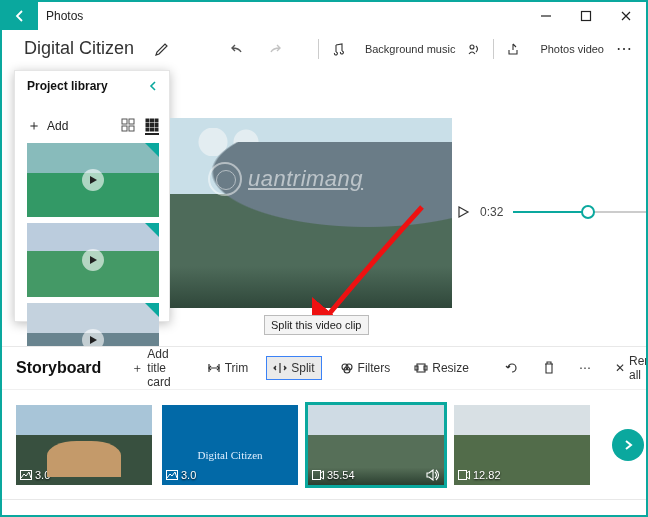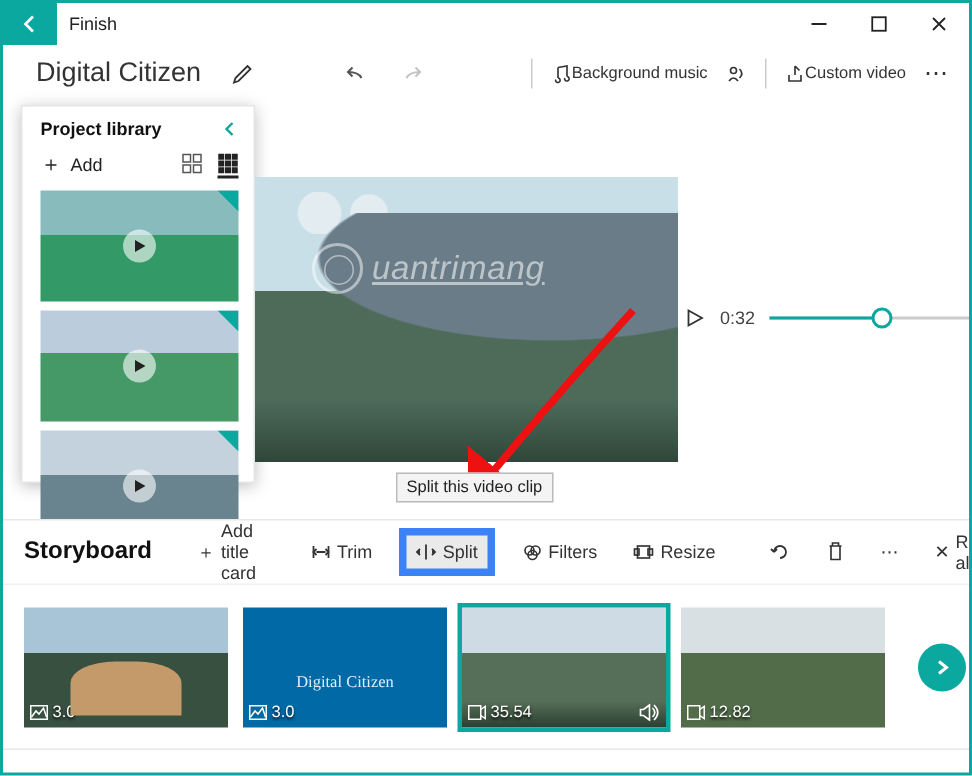--- a/index.html
+++ b/index.html
@@ -8,26 +8,26 @@
   .back-btn { width:36px; height:28px; background:#0aa89e; display:flex; align-items:center; justify-content:center; }
   .title { font-size:12px; padding-left:8px; color:#222; flex:1; }
   .winbtns { display:flex; }
   .winbtn { width:40px; height:28px; display:flex; align-items:center; justify-content:center; }
   .toolbar { height:38px; display:flex; align-items:center; padding:0 8px 0 22px; border-bottom:1px solid transparent; position:relative; }
   .proj-name { font-size:18px; color:#333; font-weight:400; margin-right:10px; }
   .tool-icon { margin:0 10px; display:flex; align-items:center; justify-content:center; color:#555; }
   .divider { width:1px; height:20px; background:#ccc; margin:0 6px; }
   .spacer { flex:1; }
   .tool-btn { display:flex; align-items:center; font-size:11px; color:#333; margin:0 6px; }
-  .tool-btn span.lbl { margin-left:0; }
+  .tool-btn span.lbl { margin-left:20px; }
   .dots { font-size:16px; color:#333; margin:0 6px; }
 
   .main-row { display:flex; height:278px; }
   .library-panel { position:relative; width:295px; margin-left:12px; margin-top:2px; background:#fff; box-shadow:0 2px 10px rgba(0,0,0,.25); border:1px solid #e5e5e5; height:252px; padding:8px 10px 8px 12px; }
-  .lib-header { display:flex; align-items:center; justify-content:space-between; margin-bottom:8px; }
+  .lib-header { display:flex; align-items:center; justify-content:space-between; margin-bottom:24px; }
   .lib-title { font-size:12px; font-weight:600; color:#111; }
   .chev-blue { color:#0aa89e; font-size:14px; }
   .lib-tools { display:flex; align-items:center; justify-content:space-between; margin-top:6px; margin-bottom:8px; }
   .add-chip { display:flex; align-items:center; font-size:12px; color:#222; }
   .add-chip .plus { font-size:14px; margin-right:6px; }
   .viewicons { display:flex; gap:10px; color:#444; }
   .thumbs { display:flex; flex-wrap:wrap; gap:6px; }
   .thumb { width:132px; height:74px; background:#88a; position:relative; overflow:hidden; }
   .thumb .playdot { position:absolute; left:50%; top:50%; transform:translate(-50%,-50%); width:22px; height:22px; border-radius:50%; background:rgba(255,255,255,.6); display:flex; align-items:center; justify-content:center; }
   .tri-teal { position:absolute; top:0; right:0; width:0; height:0; border-left:14px solid transparent; border-top:14px solid #0aa89e; }
@@ -46,21 +46,21 @@
   
   .tooltip { position:absolute; left:244px; top:313px; background:#f4f4f4; border:1px solid #bbb; padding:3px 6px; font-size:11px; color:#222; z-index:20;margin-left:18px; }
 
   
   .arrow { position:absolute; left:310px; top:200px; z-index:15; }
 
   
   .story-header { height:44px; display:flex; align-items:center; padding:0 14px; background:#fff; border-top:1px solid #e8e8e8; border-bottom:1px solid #f0f0f0; font-size:12px; position:relative; }
   .story-title { font-weight:600; font-size:16px; color:#111; margin-right:18px; }
   .sb-btn { display:flex; align-items:center; color:#333; margin:0 6px; padding:4px 6px; }
-  .sb-btn.sel { background:#eaeaea; border:5px solid #3b82f6; }
+  .sb-btn.sel { background:#eaeaea; border:1px solid #3b82f6; }
   .sb-btn .ic { margin-right:4px; display:flex; }
   .sb-spacer { flex:1; }
   .divv { width:1px; height:18px; background:#ddd; margin:0 6px; }
 
   .story-strip { height:110px; background:#fff; display:flex; align-items:center; padding:0 14px; gap:10px; position:relative; border-bottom:1px solid #e8e8e8;}
   .clip { width:136px; height:80px; position:relative; overflow:hidden; }
   .clip.sel { outline:3px solid #0aa89e; }
   .clip .foot { position:absolute; left:4px; bottom:4px; display:flex; align-items:center; color:#fff; font-size:11px; text-shadow:0 1px 2px rgba(0,0,0,.9); }
   .clip .foot .ic { margin-right:3px; }
   .clip .spk { position:absolute; right:4px; bottom:4px; color:#fff; }
@@ -86,21 +86,21 @@
 </style>
 </head>
 <body>
 
 <div class="titlebar">
   <div class="back-btn">
     <svg width="14" height="14" viewBox="0 0 14 14">
         <path d="M9 2 L4 7 L9 12" stroke="#fff" stroke-width="1.8" fill="none"></path>
       </svg>
   </div>
-  <div class="title">Finish</div>
+  <div class="title">Photos</div>
   <div class="winbtns">
     <div class="winbtn">
         <svg width="12" height="12">
           <path d="M1 6 H11" stroke="#222" stroke-width="1.2"></path>
         </svg>
       </div>
     <div class="winbtn">
         <svg width="12" height="12">
           <rect x="1.5" y="1.5" width="9" height="9" stroke="#222" stroke-width="1.2" fill="none"></rect>
         </svg>
@@ -143,21 +143,21 @@
       <svg class="ic" width="14" height="14" viewBox="0 0 14 14">
         <circle cx="5" cy="5" r="2" stroke="#333" stroke-width="1.1" fill="none"></circle>
         <path d="M2 12 Q5 8 8 12 M9 4 Q12 7 9 10" stroke="#333" stroke-width="1.1" fill="none"></path>
       </svg>
     </div>
   <div class="divider"></div>
   <div class="tool-btn">
       <svg class="ic" width="14" height="14" viewBox="0 0 14 14">
         <path d="M3 8 V12 H11 V8 M7 2 V8 M7 2 L10 5" stroke="#333" stroke-width="1.1" fill="none"></path>
       </svg>
-      <span class="lbl">Custom video</span>
+      <span class="lbl">Photos video</span>
     </div>
   <div class="dots">⋯</div>
 </div>
 
 <div class="main-row">
   <div class="library-panel">
     <div class="lib-header">
       <div class="lib-title">Project library</div>
       <div class="chev-blue">
           <svg width="12" height="12" viewBox="0 0 12 12">

